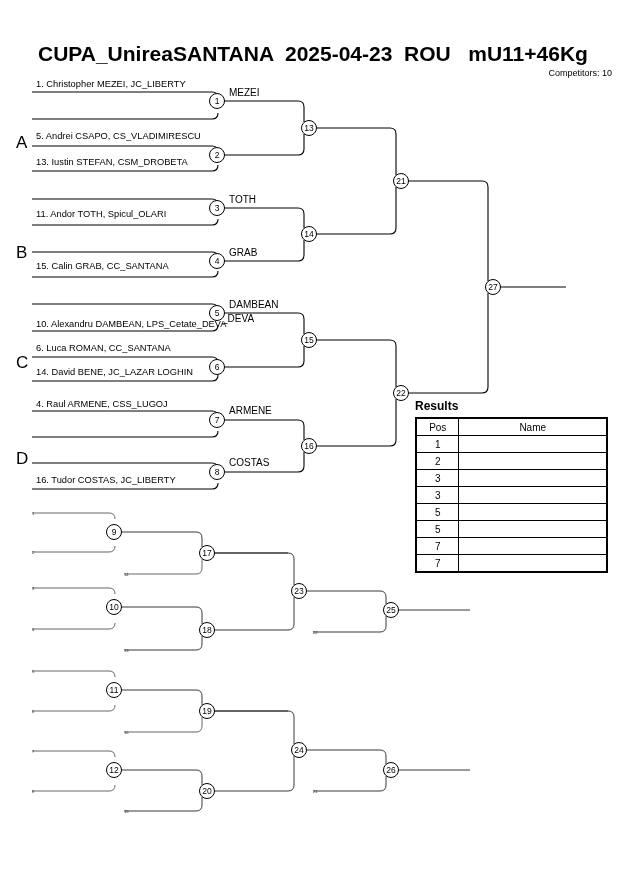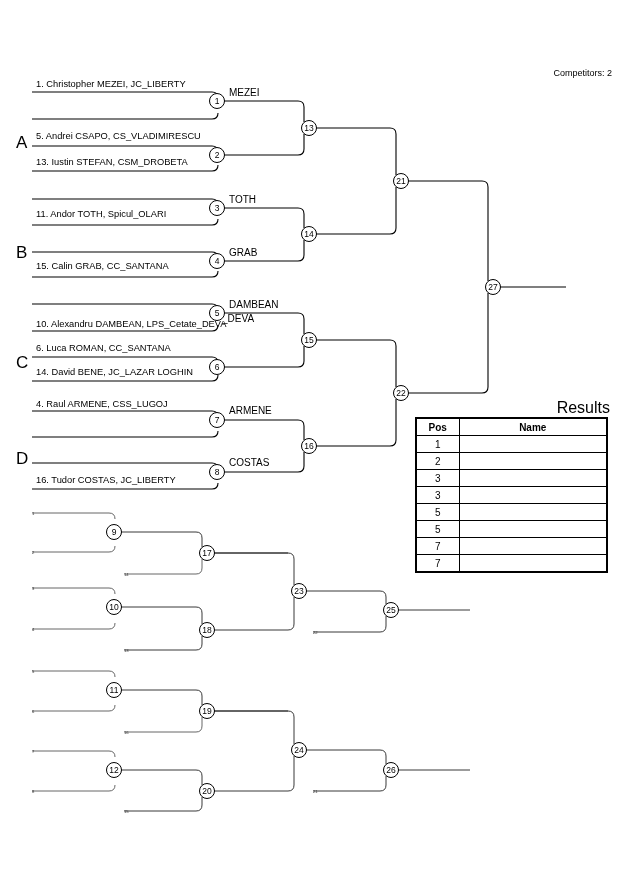--- a/index.html
+++ b/index.html
@@ -44,23 +44,23 @@
     text-align: right;
     white-space: pre;
   }
   .group-letter {
     position: absolute;
     font-size: 17px;
     font-weight: normal;
   }
   .results-title {
     position: absolute;
-    font-size: 16px;
-    font-weight: normal;
-    text-align: right;
+    font-size: 12px;
+    font-weight: bold;
+    text-align: left;
     width: 195px;
     left: 415px;
     top: 399px;
   }
   .results-table {
     position: absolute;
     left: 415px;
     top: 417px;
     width: 193px;
     border-collapse: collapse;
@@ -69,21 +69,21 @@
   }
   .results-table th,
   .results-table td {
     border: 1px solid #000;
     font-size: 10px;
     height: 16px;
     padding: 0;
     text-align: center;
   }
   .results-table th {
-    font-weight: bold;
+    font-weight: normal;
     font-size: 10px;
   }
   .results-table .col-pos {
     width: 42px;
   }
   .results-table .col-name {
     width: 149px;
     margin-top: 40px;
   }
   svg text.competitor {
@@ -113,21 +113,22 @@
   .lw-main { stroke: #000; stroke-width: 1.1; }
   .lw-rep  { stroke: #555; stroke-width: 0.9; }
   .lw-rep2 { stroke: #222; stroke-width: 0.9; }
   .node-circle { fill: #fff; stroke: #000; stroke-width: 1; }
 </style>
 </head>
 <body>
 
 <div id="sheet">
 
-  <div class="competitors">Competitors: 2</div>
+  <div class="title">CUPA_UnireaSANTANA  2025-04-23  ROU   mU11+46Kg</div>
+  <div class="competitors">Competitors: 10</div>
 
   <svg id="bracket-svg" viewBox="0 0 630 891">
     <g id="main-lines">
 
       <line class="lw-main" x1="32" y1="92" x2="212" y2="92"></line>
       <line class="lw-main" x1="32" y1="119" x2="212" y2="119"></line>
       <path class="lw-main" d="M212,92 Q218,92 218,98"></path>
       <path class="lw-main" d="M212,119 Q218,119 218,113"></path>
 
       <line class="lw-main" x1="32" y1="146" x2="212" y2="146"></line>

